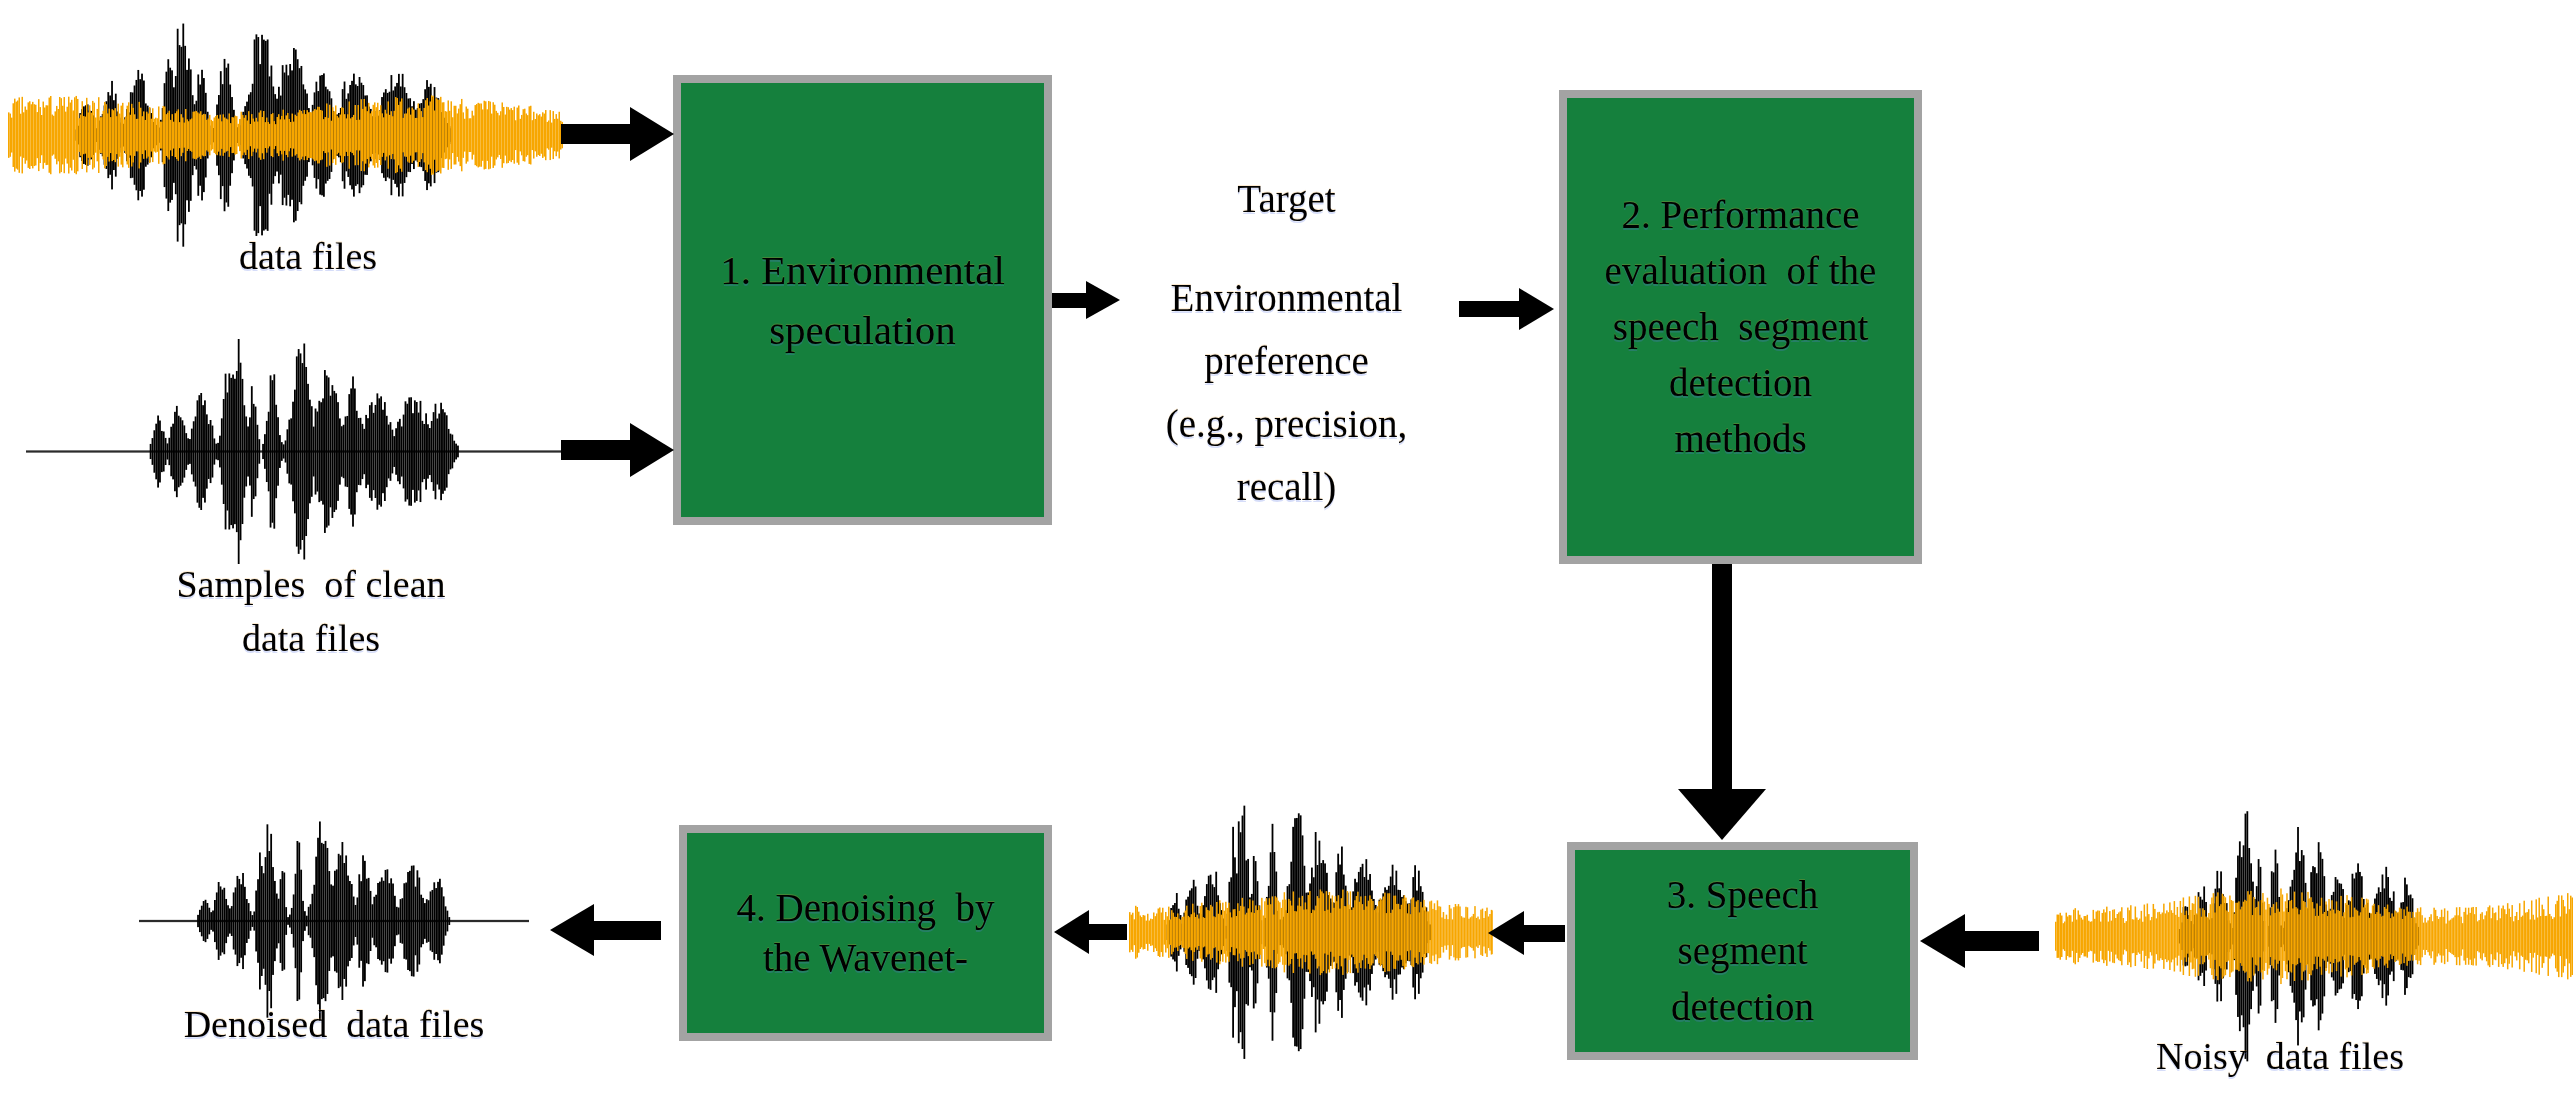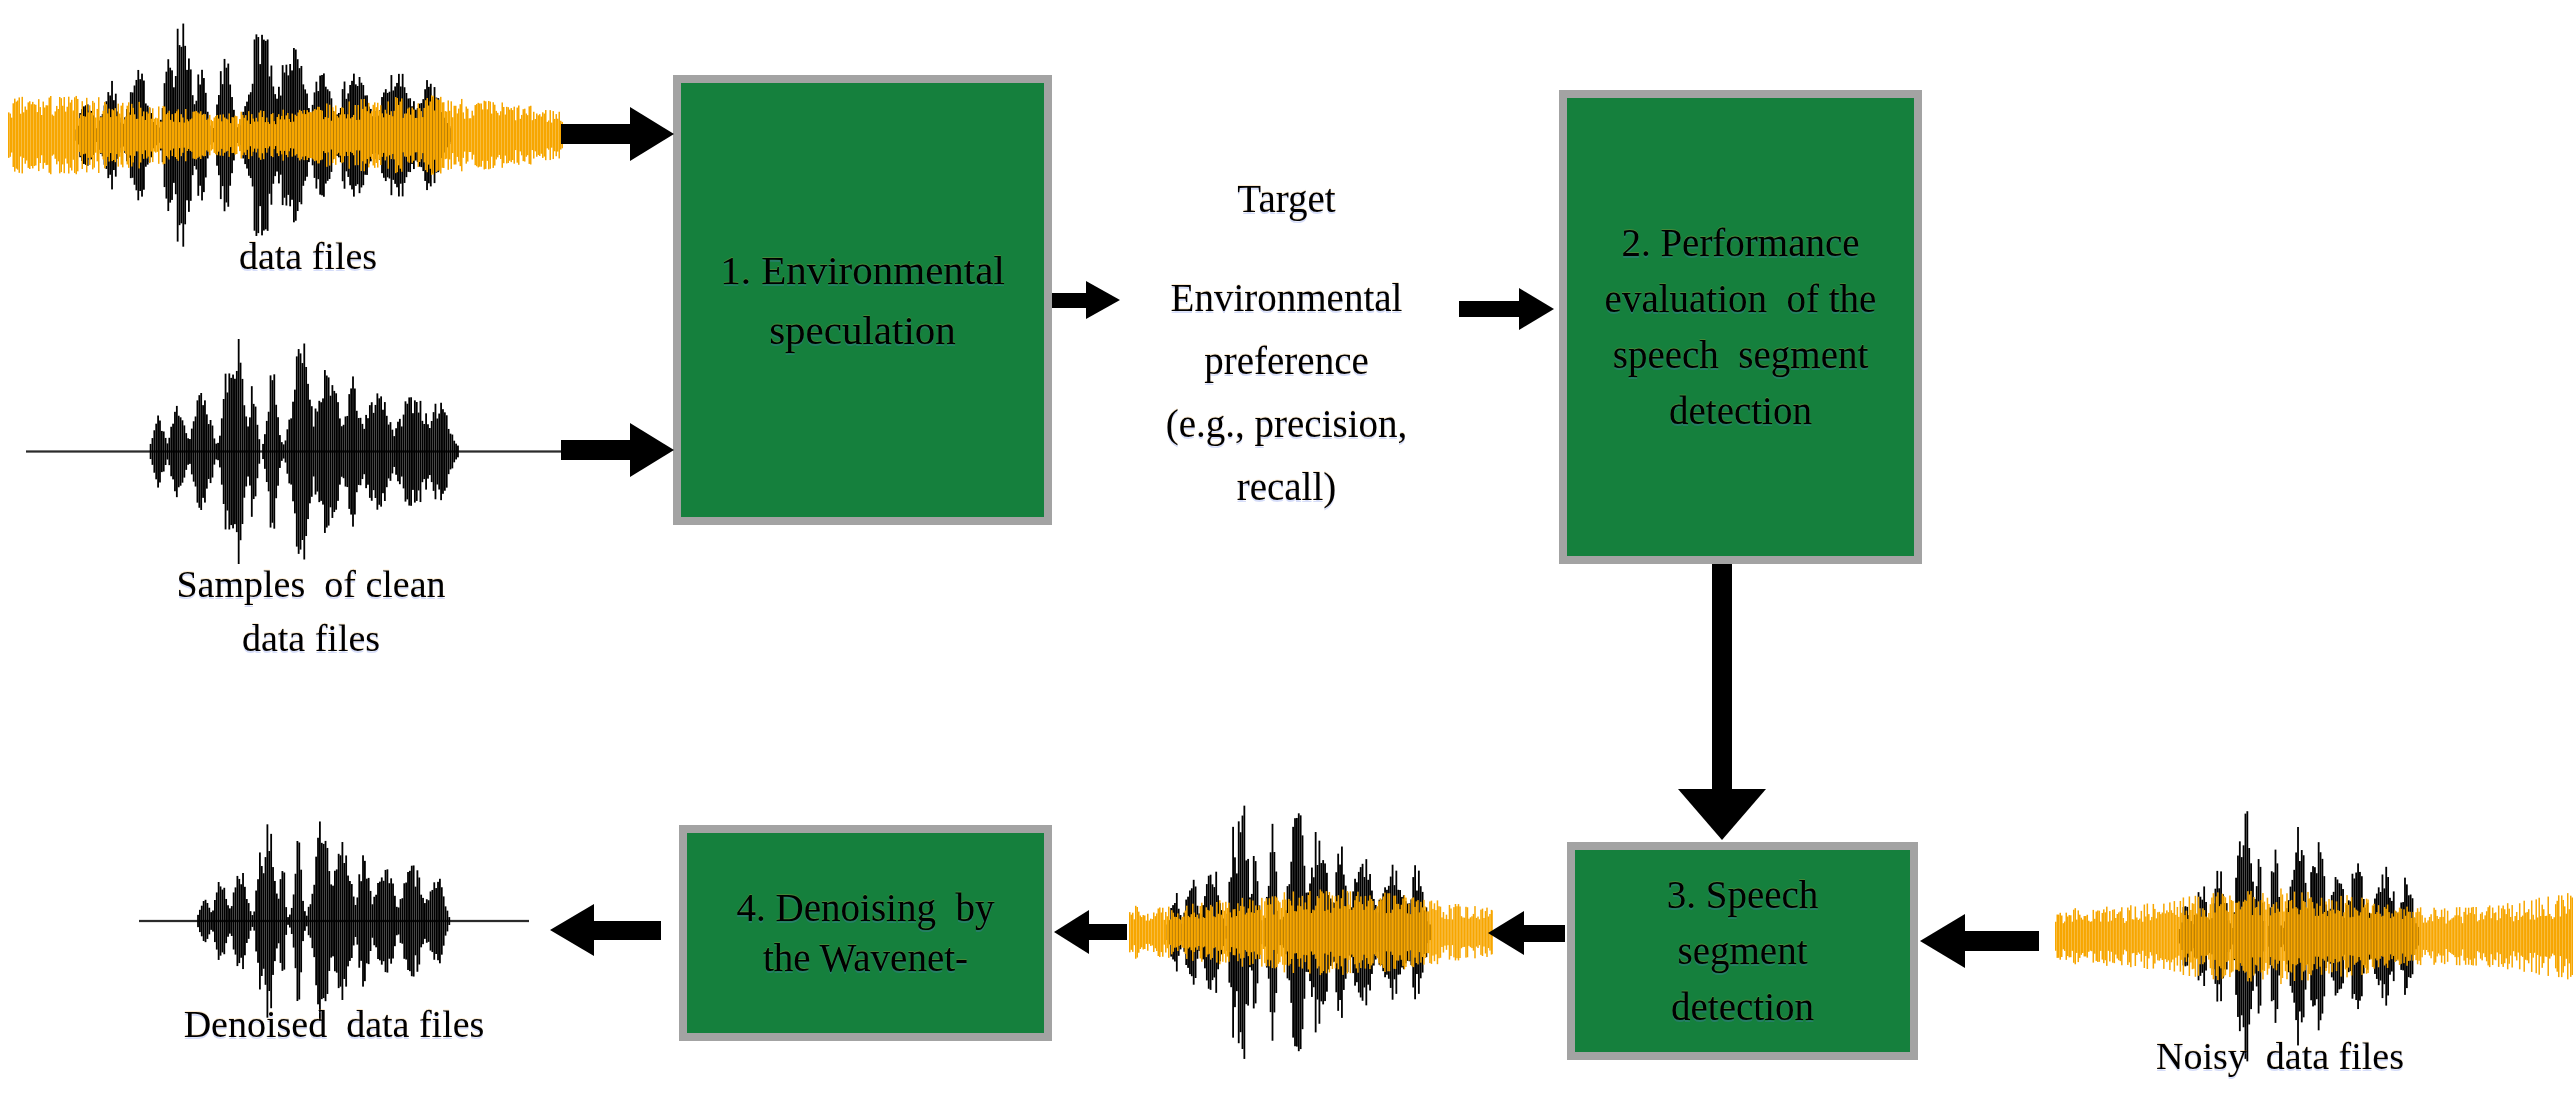--- a/index.html
+++ b/index.html
@@ -1781,20 +1781,21 @@
       <div class="line">speculation</div>
     </div>
   </div>
 
   <div class="flowbox" style="left:1559px;top:90px;width:363px;height:474px;">
     <div class="boxtext">
       <div class="line">2. Performance</div>
       <div class="line">evaluation  of the</div>
       <div class="line">speech  segment</div>
       <div class="line">detection</div>
+      <div class="line">methods</div>
     </div>
   </div>
 
   <div class="flowbox" style="left:1567px;top:842px;width:351px;height:218px;">
     <div class="boxtext">
       <div class="line">3. Speech</div>
       <div class="line">segment</div>
       <div class="line">detection</div>
     </div>
   </div>

